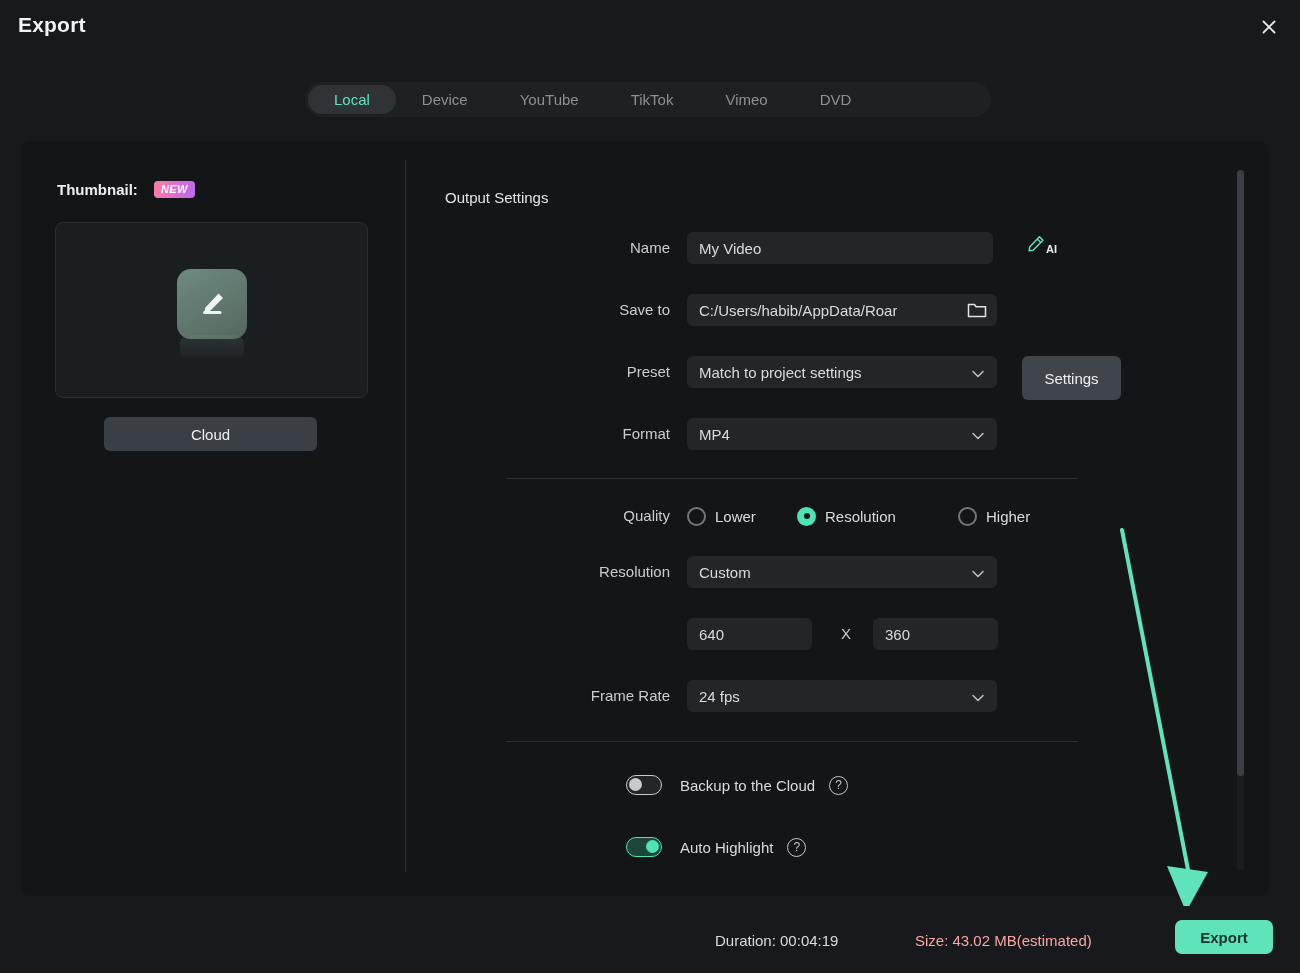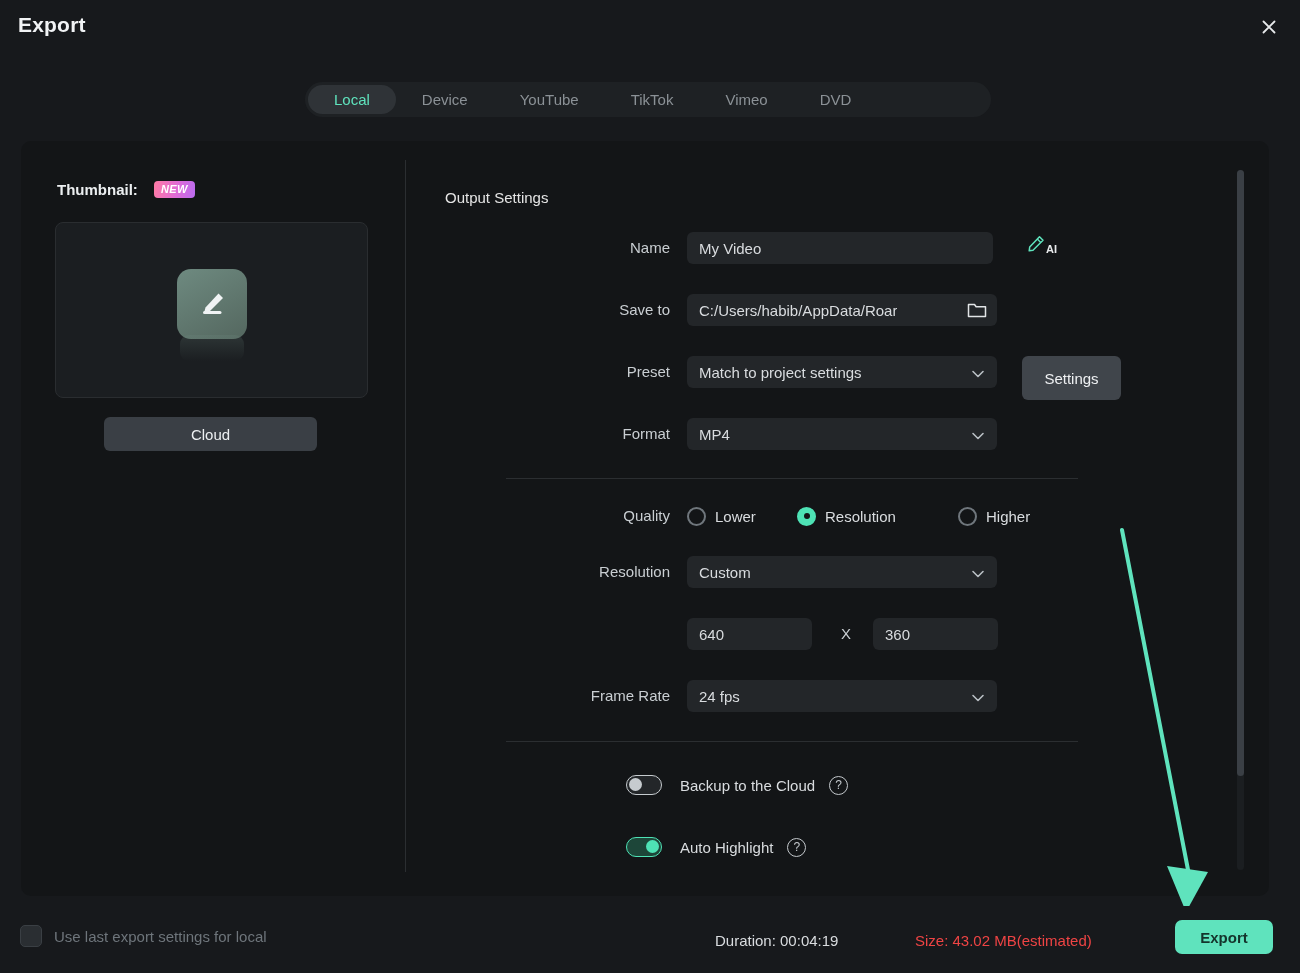--- a/index.html
+++ b/index.html
@@ -446,21 +446,21 @@
     top: 26px;
     font-size: 15px;
     color: #d9dcdf;
     white-space: nowrap;
   }
   .size-txt {
     position: absolute;
     left: 915px;
     top: 26px;
     font-size: 15px;
-    color: #ef4444;
+    color: #fca5a5;
     white-space: nowrap;
   }
   .export-btn {
     position: absolute;
     left: 1175px;
     top: 920px;
     width: 98px;
     height: 34px;
     border-radius: 7px;
     background: #5fe3bd;
@@ -648,20 +648,16 @@
 <div class="scrolltrack">
   <div class="scrollthumb"></div>
 </div>
 
 <svg class="arrow-svg">
   <path d="M1122 530 L1190 880" stroke="#5fe3bd" stroke-width="4" fill="none" stroke-linecap="round"></path>
   <path d="M1186 912 L1167 866 L1208 872 Z" fill="#5fe3bd"></path>
 </svg>
 
 <div class="bottombar">
-  <div class="chk-row">
-    <span class="chk-box"></span>
-    <span class="chk-label">Use last export settings for local</span>
-  </div>
   <div class="duration-txt">Duration: 00:04:19</div>
   <div class="size-txt">Size: 43.02 MB(estimated)</div>
 </div>
 <div class="export-btn">Export</div>
 
 </body></html>

